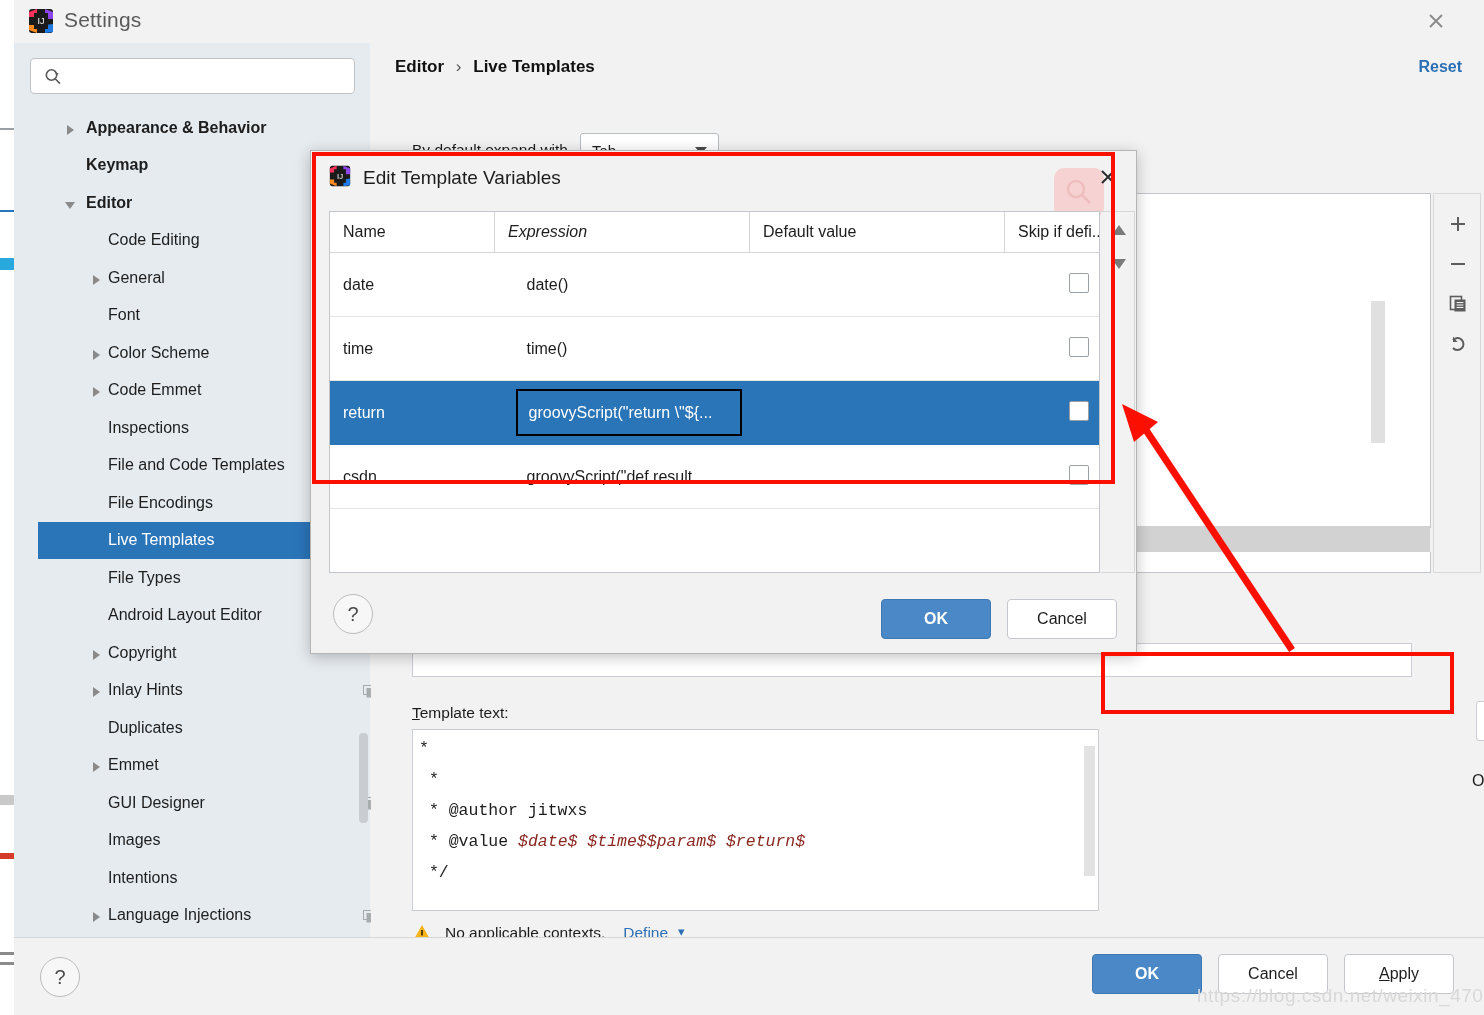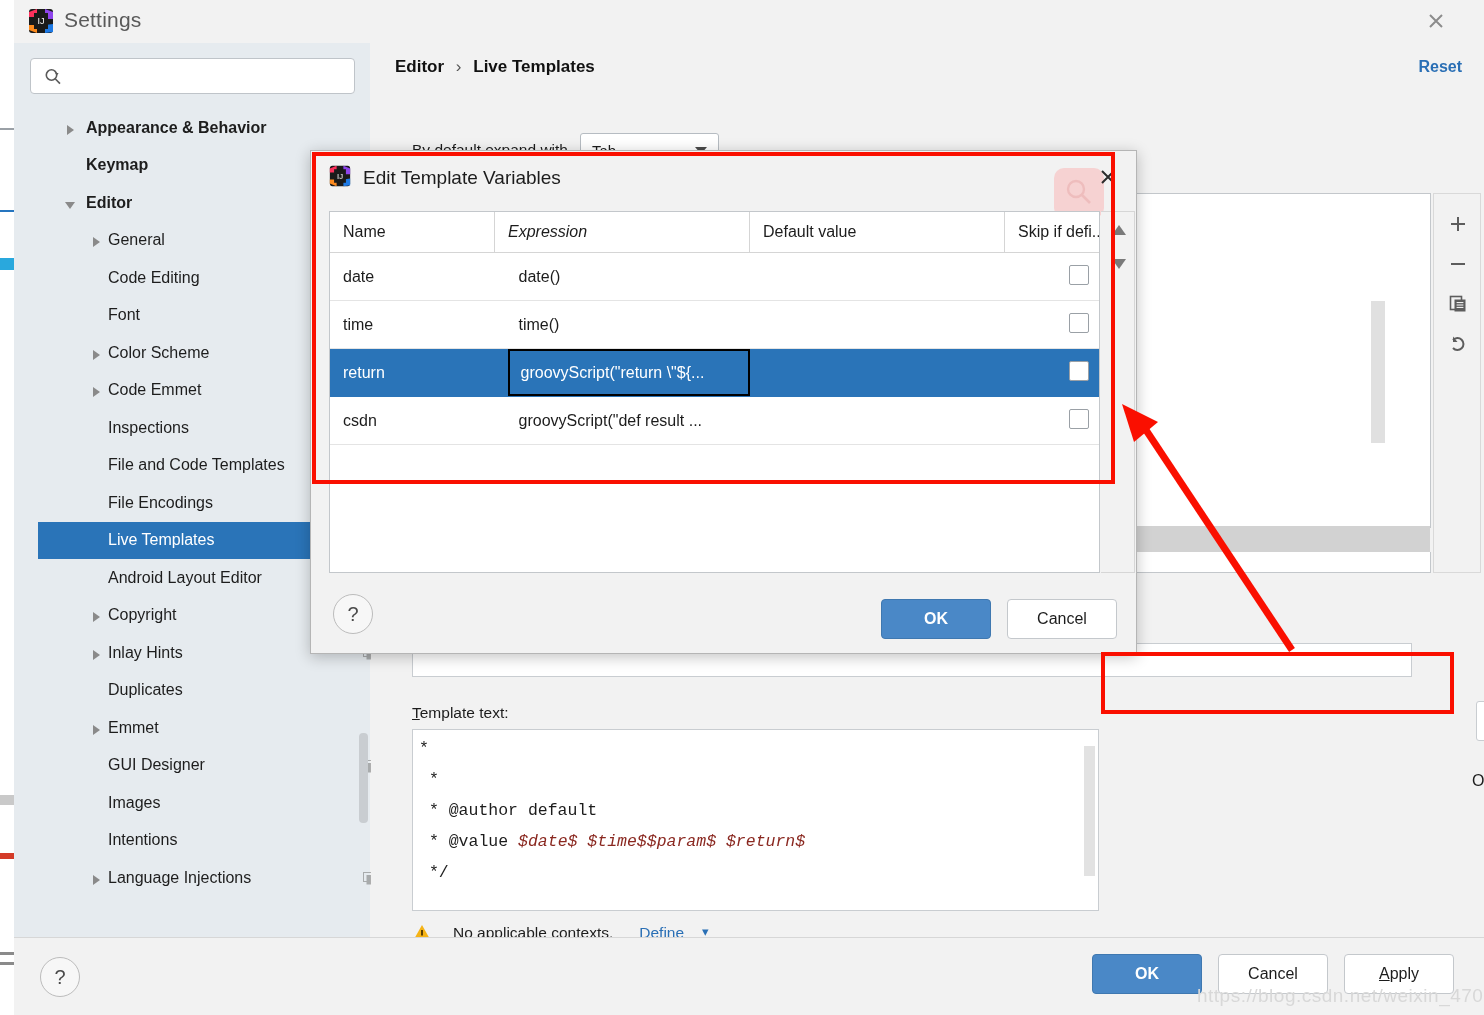--- a/index.html
+++ b/index.html
@@ -66,21 +66,21 @@
 
   .abbrev-field{position:absolute;left:41px;top:600px;width:1000px;height:34px;background:#fff;border:1px solid #c9cdd1;box-sizing:border-box;}
 
   .tt-label{position:absolute;left:41px;top:661px;font-size:15.5px;color:#1c1c1c;}
   .tt-label u{text-decoration:underline;}
   .tt-box{position:absolute;left:41px;top:686px;width:687px;height:182px;background:#fff;border:1px solid #c9cdd1;box-sizing:border-box;overflow:hidden;}
   .tt-code{position:absolute;left:6px;top:3px;font-family:"Liberation Mono","DejaVu Sans Mono",monospace;font-size:16.5px;line-height:31px;color:#1c1c1c;white-space:pre;}
   .tt-code .v{color:#8a2820;font-style:italic;}
   .tt-sb{position:absolute;right:3px;top:16px;width:11px;height:130px;background:#e2e2e2;}
 
-  .ctxrow{position:absolute;left:41px;top:881px;display:flex;align-items:flex-start;gap:12px;}
+  .ctxrow{position:absolute;left:41px;top:881px;display:flex;align-items:flex-start;gap:4px;}
   .warn-ico{width:20px;height:18px;margin-right:9px;}
   .ctx-text{font-size:15.5px;color:#1c1c1c;}
   .define-link{margin-left:14px;font-size:15.5px;color:#2a6fb5;cursor:pointer;}
   .define-caret{margin-left:6px;color:#2a6fb5;font-size:13px;}
 
   
   .edit-vars-btn{position:absolute;left:1105px;top:658px;width:337px;height:40px;background:#fff;border:1px solid #c9cdd1;border-radius:3px;box-sizing:border-box;display:flex;align-items:center;justify-content:center;cursor:pointer;font-size:16px;}
   .opt-title{position:absolute;left:1101px;top:729px;font-size:16px;color:#1c1c1c;background:#f2f2f2;padding-right:8px;}
   .chk{width:20px;height:20px;border:1px solid #9aa0a6;background:#fff;border-radius:2px;box-sizing:border-box;position:relative;}
 
@@ -102,21 +102,21 @@
   .dlg-title .t{font-size:19px;color:#1c1c1c;}
   .dlg-close{position:absolute;right:14px;top:12px;width:28px;height:28px;cursor:pointer;}
   .dlg-searchwm{position:absolute;right:32px;top:17px;width:50px;height:50px;background:#f6d2d2;border-radius:10px;display:flex;align-items:center;justify-content:center;}
 
   .tbl-wrap{position:absolute;left:18px;top:60px;width:771px;height:362px;background:#fff;border:1px solid #c3c7cb;box-sizing:border-box;overflow:hidden;}
   table.vars{border-collapse:collapse;width:751px;table-layout:fixed;}
   table.vars th{height:38px;font-weight:normal;font-size:16px;text-align:left;padding-left:13px;background:#fff;border-bottom:1px solid #d5d5d5;border-right:1px solid #d5d5d5;color:#1c1c1c;}
   table.vars td{height:41px;font-size:16px;padding-left:13px;border-bottom:1px solid #e4e4e4;color:#1c1c1c;overflow:hidden;white-space:nowrap;}
   table.vars tr.sel td{background:#2a74b8;color:#fff;border-bottom:1px solid #2a74b8;}
   td.cellbox{padding:0;}
-  .cellbox .inner{margin:0;height:47px;display:flex;align-items:center;padding-left:11px;box-sizing:border-box;}
+  .cellbox .inner{margin:8px;height:47px;display:flex;align-items:center;padding-left:11px;box-sizing:border-box;}
   tr.sel .cellbox .inner{border:2px solid #000;background:#2a74b8;}
   td.chkcell{text-align:center;padding-left:0;}
   td.chkcell .chk{display:inline-block;}
   .vscroll{position:absolute;left:790px;top:60px;width:34px;height:362px;background:#f2f2f2;border:1px solid #d6d6d6;border-left:0;box-sizing:border-box;}
   .vs-btn{position:absolute;left:9px;width:18px;height:16px;cursor:pointer;}
   .dlg-help{position:absolute;left:22px;top:443px;width:38px;height:38px;border:1px solid #bcbcbc;border-radius:50%;background:#f7f7f7;display:flex;align-items:center;justify-content:center;font-size:20px;color:#4a4a4a;cursor:pointer;}
   .dlg-ok{position:absolute;left:570px;top:448px;width:110px;}
   .dlg-cancel{position:absolute;left:696px;top:448px;width:110px;}
 
   
@@ -183,27 +183,27 @@
           <div class="nav-item bold">
             <span class="lbl" style="margin-left: 48px;">Keymap</span>
           </div>
           <div class="nav-item bold">
             <span class="arrow" style="left: 26px;"><svg width="12" height="12" viewBox="0 0 12 12">
                 <path d="M1 3 L11 3 L6 10 Z" fill="#8a8a8a"></path>
               </svg></span>
             <span class="lbl" style="margin-left: 48px;">Editor</span>
           </div>
           <div class="nav-item">
+            <span class="lbl" style="margin-left: 70px;">Code Editing</span>
+          </div>
+          <div class="nav-item">
             <span class="arrow" style="left: 52px;"><svg width="12" height="12" viewBox="0 0 12 12">
                 <path d="M3 1 L10 6 L3 11 Z" fill="#8a8a8a"></path>
               </svg></span>
             <span class="lbl" style="margin-left: 70px;">General</span>
-          </div>
-          <div class="nav-item">
-            <span class="lbl" style="margin-left: 70px;">Code Editing</span>
           </div>
           <div class="nav-item">
             <span class="lbl" style="margin-left: 70px;">Font</span>
           </div>
           <div class="nav-item">
             <span class="arrow" style="left: 52px;"><svg width="12" height="12" viewBox="0 0 12 12">
                 <path d="M3 1 L10 6 L3 11 Z" fill="#8a8a8a"></path>
               </svg></span>
             <span class="lbl" style="margin-left: 70px;">Color Scheme</span>
           </div>
@@ -217,20 +217,23 @@
             <span class="lbl" style="margin-left: 70px;">Inspections</span>
           </div>
           <div class="nav-item">
             <span class="lbl" style="margin-left: 70px;">File and Code Templates</span>
           </div>
           <div class="nav-item">
             <span class="lbl" style="margin-left: 70px;">File Encodings</span>
           </div>
           <div class="nav-item sel">
             <span class="lbl" style="margin-left: 70px;">Live Templates</span>
+          </div>
+          <div class="nav-item">
+            <span class="lbl" style="margin-left: 70px;">File Types</span>
           </div>
           <div class="nav-item">
             <span class="lbl" style="margin-left: 70px;">Android Layout Editor</span>
           </div>
           <div class="nav-item">
             <span class="arrow" style="left: 52px;"><svg width="12" height="12" viewBox="0 0 12 12">
                 <path d="M3 1 L10 6 L3 11 Z" fill="#8a8a8a"></path>
               </svg></span>
             <span class="lbl" style="margin-left: 70px;">Copyright</span>
           </div>
@@ -328,21 +331,21 @@
           </svg>
         </div>
       </div>
 
       <div class="abbrev-field"></div>
 
       <div class="tt-label"><u>T</u>emplate text:</div>
       <div class="tt-box">
         <div class="tt-code"><span id="ttl0">*</span>
 <span id="ttl1"> *</span>
-<span id="ttl2"> * @author default</span>
+<span id="ttl2"> * @author jitwxs</span>
 <span id="ttl3"> * @value </span><span class="v" id="ttvars">$date$ $time$$param$ $return$</span>
 <span id="ttl4"> */</span></div>
         <div class="tt-sb"></div>
       </div>
 
       <div class="ctxrow">
         <span class="warn-ico">
           <svg width="20" height="18" viewBox="0 0 20 18">
             <path d="M10 1 L19 17 L1 17 Z" fill="#f5b316"></path>
             <path d="M10 6 V11.5" stroke="#4a3200" stroke-width="1.8"></path>

